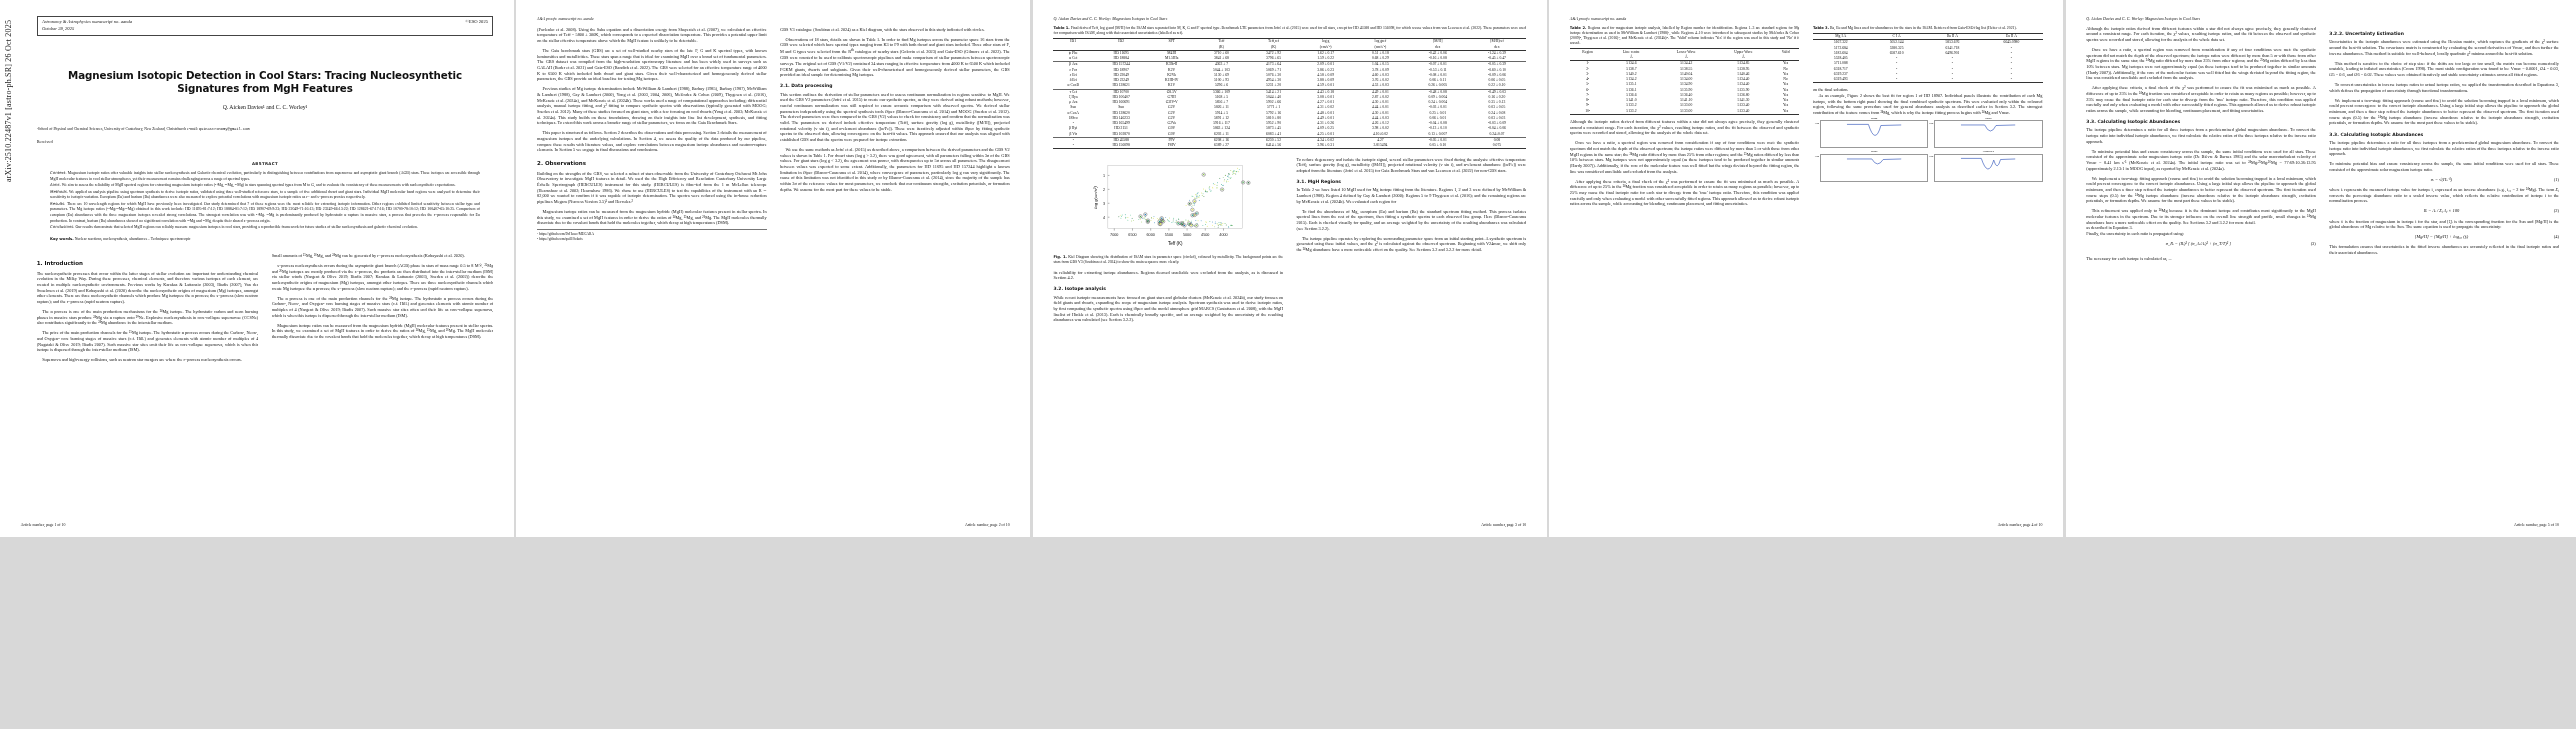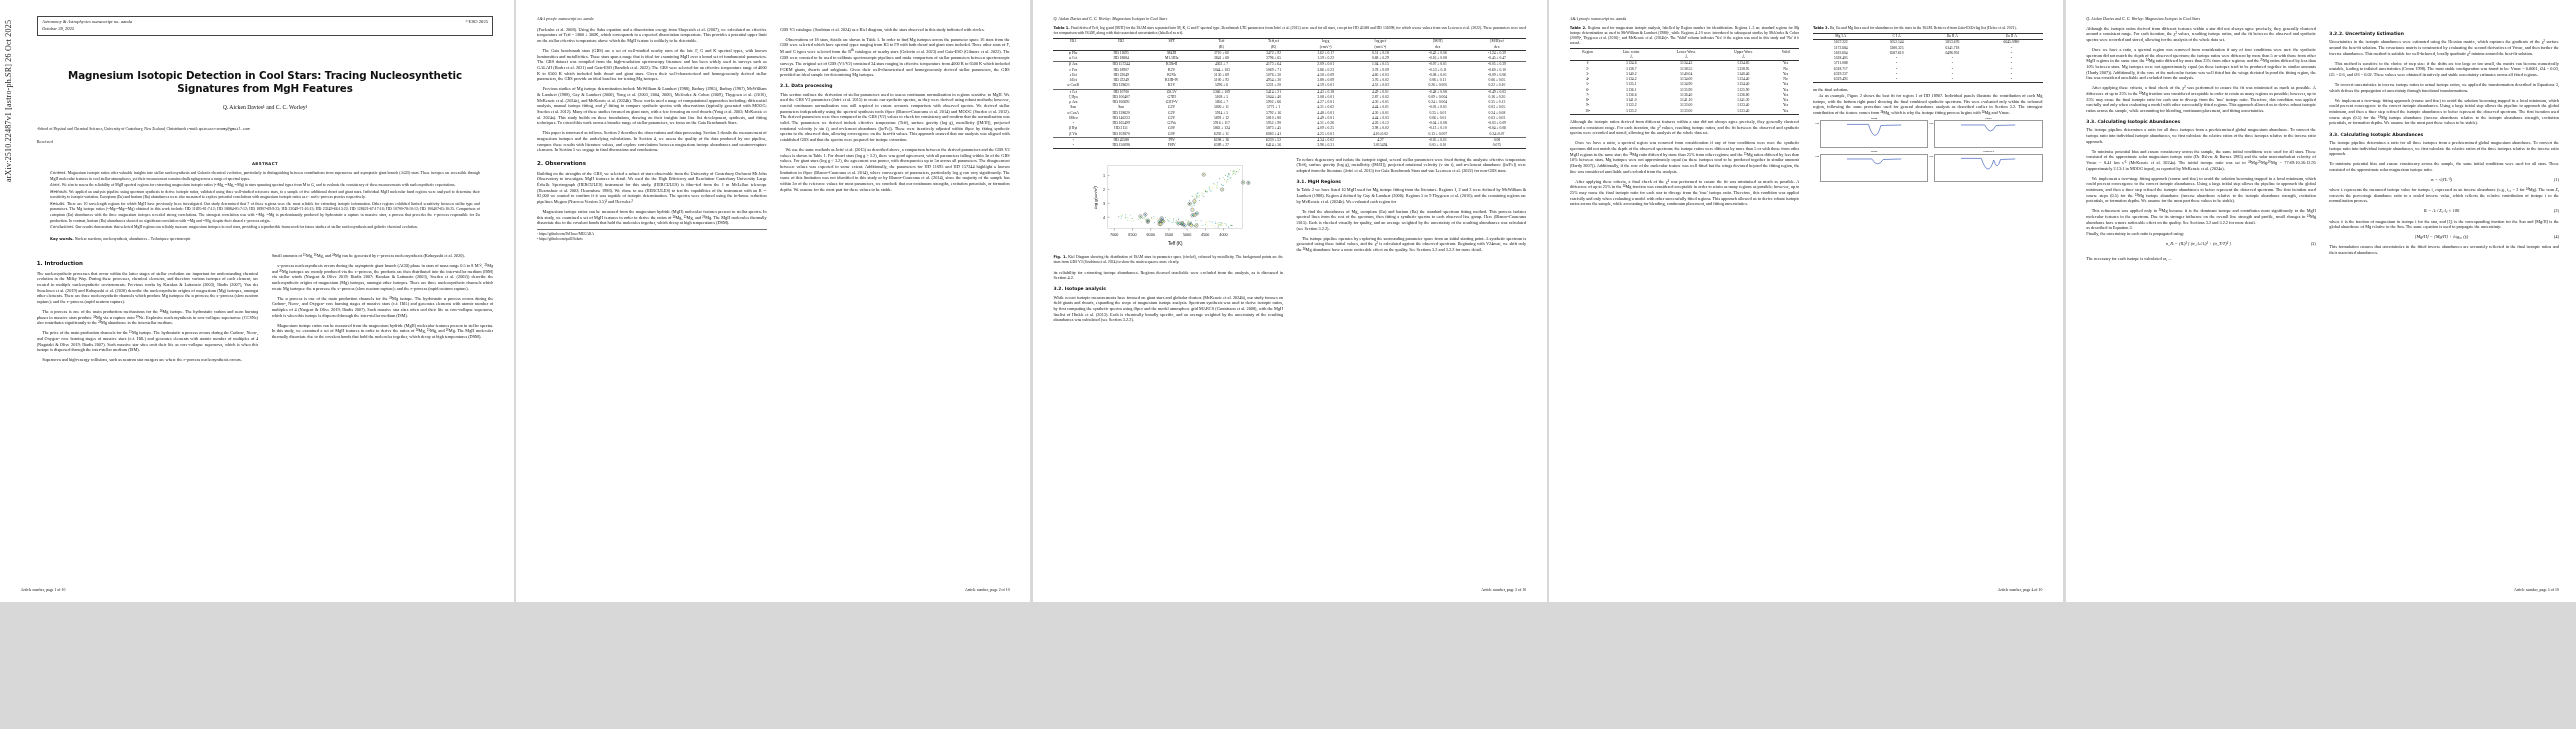--- a/index.html
+++ b/index.html
@@ -13,21 +13,21 @@
   #viewer {
     width: 2576px; height: 729px;
     display: flex;
     align-items: flex-start;
     gap: 2.4px;
     background: #d8d8d8;
   }
   .page {
     background: #ffffff;
     width: 514px;
-    height: 602px;
+    height: 537px;
     position: relative;
     overflow: hidden;
     padding: 16px 20.7px 13.4px 20.7px;
     font-size: 4.3px;
     line-height: 1.32;
     color: #111;
     flex: 0 0 514px;
   }
   .cols {
     display: flex;

